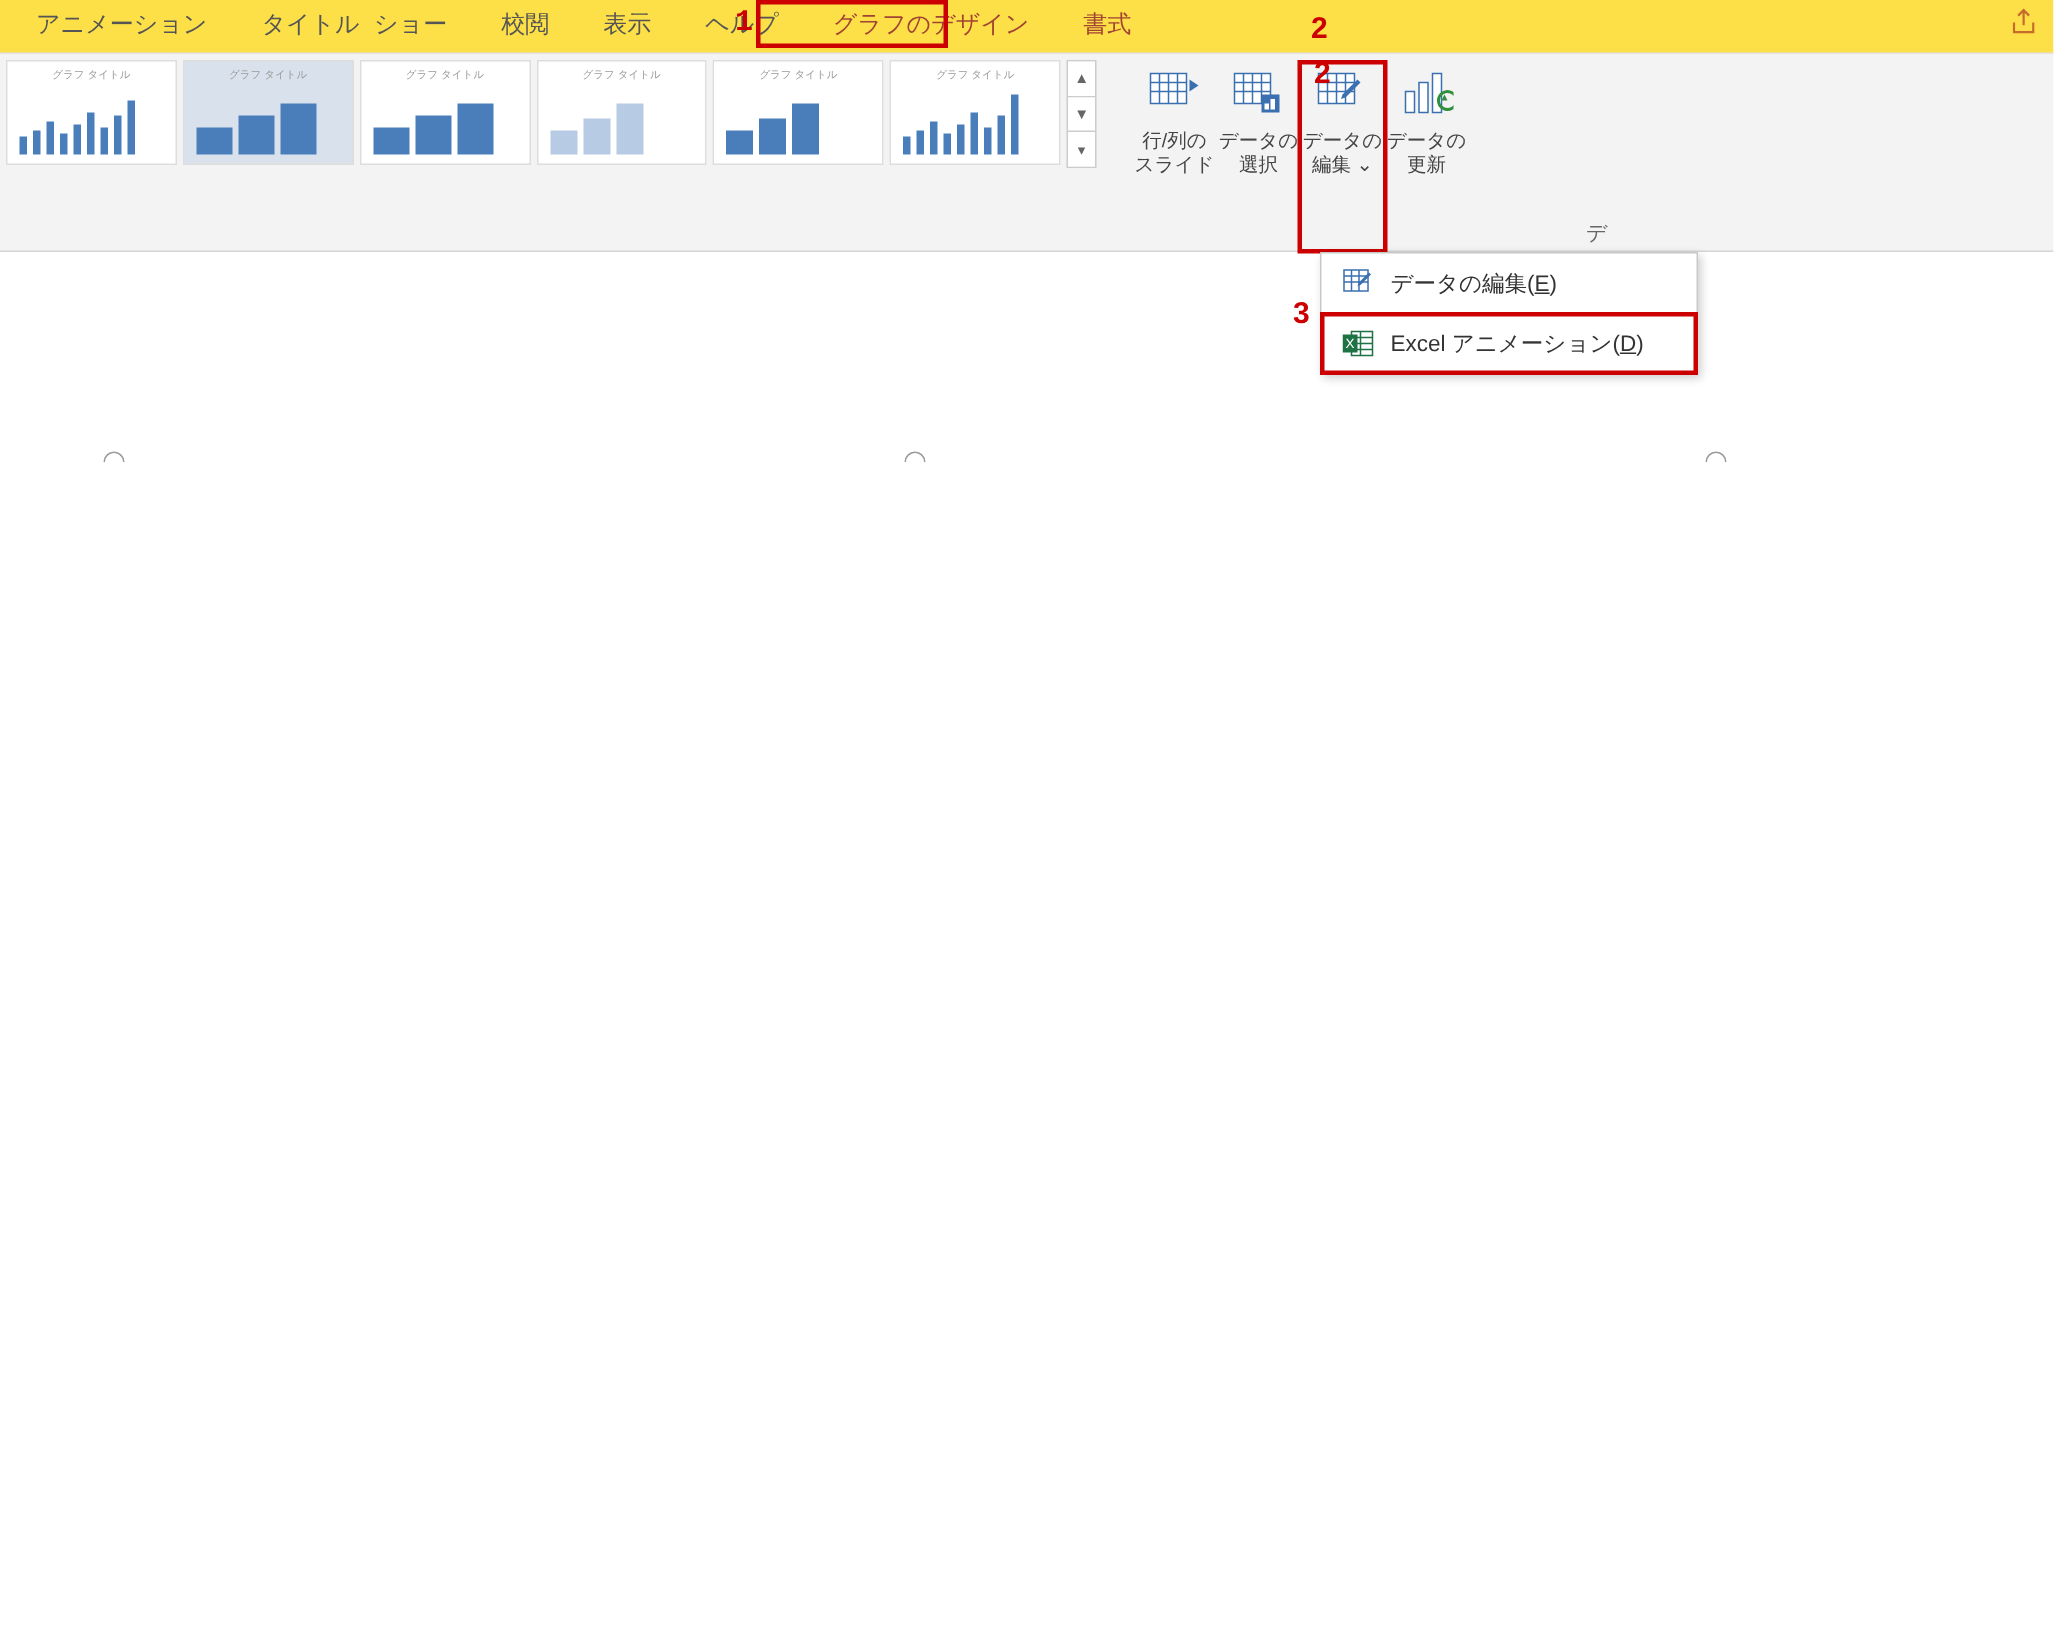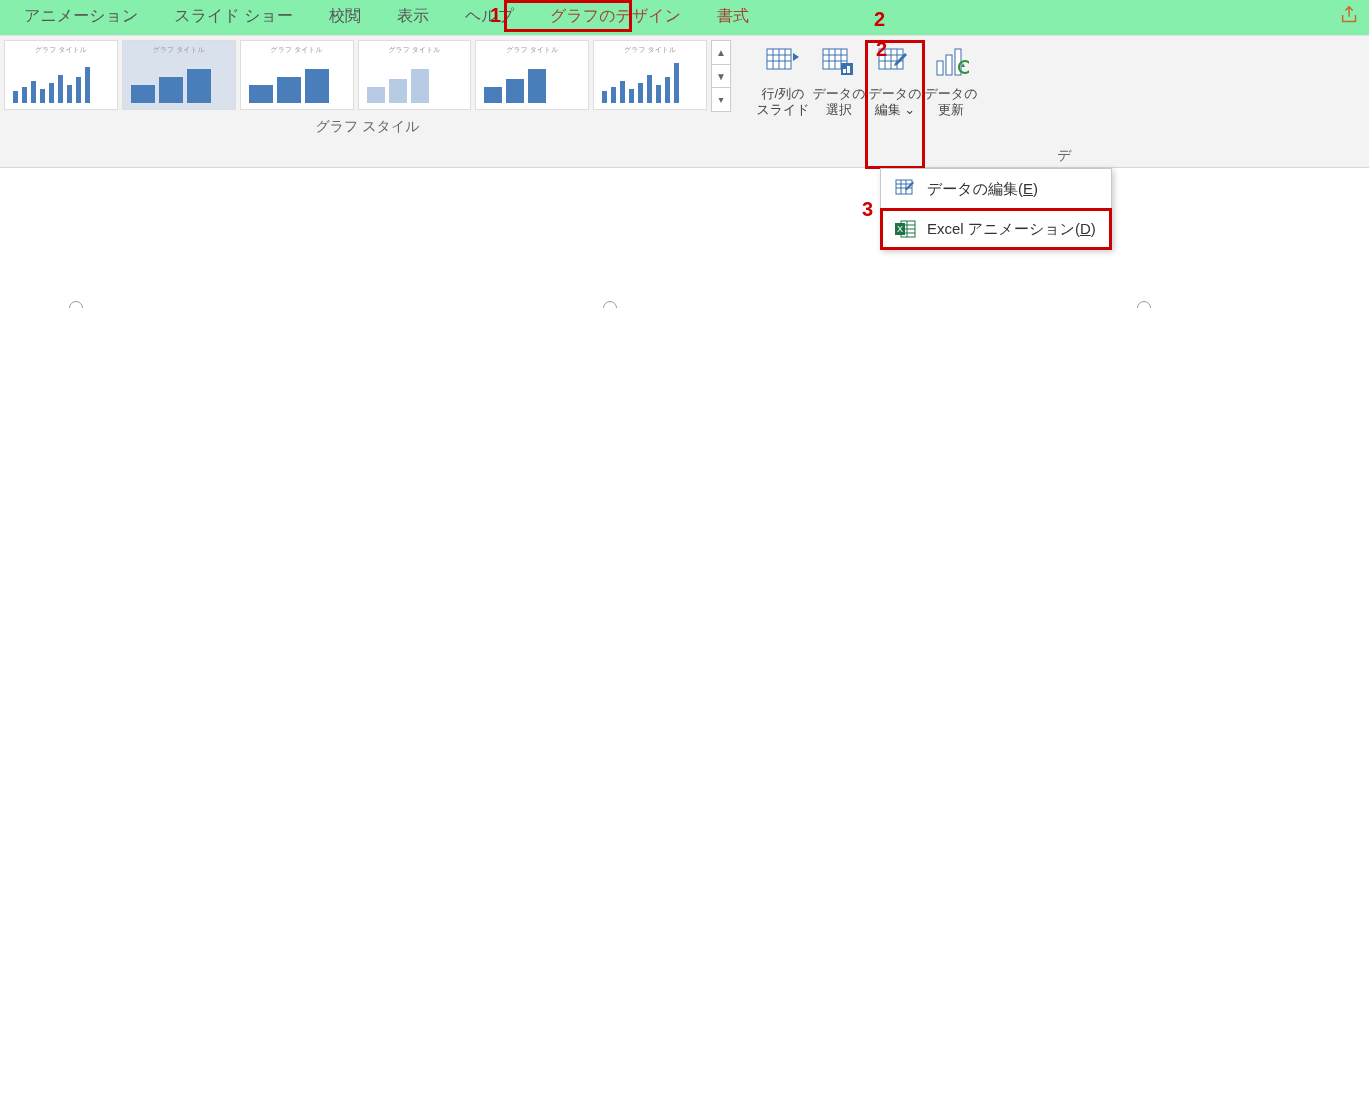--- a/index.html
+++ b/index.html
@@ -1,18 +1,18 @@
 <!DOCTYPE html>
 <html><head>
 <meta charset="utf-8">
 <style>
   * { box-sizing: border-box; }
   body { margin:0; font-family: "Yu Gothic UI", "Meiryo", sans-serif; font-size:14px; color:#333; background:#fff; }
   
-  .tabbar { display:flex; align-items:flex-start; height:36px; background:#86efac; border-bottom:1px solid #e3e3e3; padding:0 6px; position:relative; }
+  .tabbar { display:flex; align-items:flex-start; height:36px; background:#fde047; border-bottom:1px solid #e3e3e3; padding:0 6px; position:relative;font-family:Liberation Mono, monospace; }
   .tab { padding:6px 18px 8px; color:#555; cursor:default; font-size:16px; }
   .tab.active { color:#a24333; }
   .tab.context { color:#a24333; }
   .tab-highlight { position:absolute; border:3px solid #c00; pointer-events:none; }
   .callout-num { position:absolute; color:#c00; font-weight:bold; font-size:20px; pointer-events:none; }
   .share-icon { position:absolute; right:8px; top:4px; width:22px; height:22px; }
   
   .ribbon { height:132px; background:#f3f3f3; border-bottom:1px solid #d6d6d6; display:flex; position:relative; }
   
   .gallery { width:735px; display:flex; flex-direction:column; }
@@ -29,21 +29,21 @@
   .gal-spin div:last-child{border-bottom:none;}
   .group-label { text-align:center; font-size:14px; color:#666; padding:6px 0 0; }
   
   .btngrp { display:flex; padding:6px 6px 0 20px; gap:0; }
   .rbtn { width:56px; display:flex; flex-direction:column; align-items:center; text-align:center; font-size:13px; line-height:1.2; color:#444; padding-top:2px; position:relative; }
   .rbtn.wide { width:90px; }
   .rbtn .ic { width:40px; height:38px; display:flex; align-items:center; justify-content:center; margin-bottom:4px; }
   .rbtn.highlight { outline:3px solid #c00; outline-offset:-1px; }
   .data-label { position:absolute; bottom:2px; left:760px; right:0; text-align:center; font-size:14px; color:#666; }
   
-  .dropdown { position:absolute; top:132px; left:880px; width:232px; background:#fff; border:1px solid #c8c8c8; box-shadow:2px 2px 6px rgba(0,0,0,.2); z-index:20; }
+  .dropdown { position:absolute; top:132px; left:880px; width:252px; background:#fff; border:1px solid #c8c8c8; box-shadow:2px 2px 6px rgba(0,0,0,.2); z-index:20; }
   .dd-item { display:flex; align-items:center; gap:10px; padding:10px 14px; font-size:15px; }
   .dd-item .ic { width:22px; height:20px; }
   .dd-item.highlight { outline:3px solid #c00; outline-offset:-2px; }
   .ul { text-decoration:underline; }
   
   .stage { position:relative; margin-top:140px; }
   .chartframe { position:absolute; left:76px; top:0; width:1068px; height:612px; border:1px solid #bfbfbf; background:#fff; }
   .handle { position:absolute; width:14px; height:14px; border:1px solid #9a9a9a; border-radius:50%; background:#fff; z-index:3; }
   .h-tl{left:69px;top:-7px;} .h-tr{left:1137px;top:-7px;} .h-bl{left:69px;top:605px;} .h-br{left:1137px;top:605px;}
   .h-tc{left:603px;top:-7px;} .h-bc{left:603px;top:605px;} .h-ml{left:69px;top:299px;} .h-mr{left:1137px;top:299px;}
@@ -57,21 +57,21 @@
   .bar { position:absolute; bottom:1px; width:118px; background:#4a7ebb; }
   .xcat { position:absolute; bottom:-28px; font-size:15px; color:#777; transform:translateX(-50%); }
   
   .sidebtn { position:absolute; width:36px; height:36px; border:1px solid #b9b9b9; background:#fff; display:flex; align-items:center; justify-content:center; box-shadow:1px 1px 2px rgba(0,0,0,.1); }
 </style>
 </head>
 <body>
 
 <div class="tabbar">
   <div class="tab">アニメーション</div>
-  <div class="tab">スライド ショー</div>
+  <div class="tab">タイトル ショー</div>
   <div class="tab">校閲</div>
   <div class="tab">表示</div>
   <div class="tab">ヘルプ</div>
   <div class="tab active">グラフのデザイン</div>
   <div class="tab context">書式</div>
 
   <span class="callout-num" style="left:490px; top:4px;">1</span>
   <div class="tab-highlight" style="left:504px; top:0; width:128px; height:32px;"></div>
 
   <svg class="share-icon" viewBox="0 0 24 24">
@@ -141,21 +141,20 @@
             <div class="b" style="height:26px"></div>
             <div class="b" style="height:40px"></div>
           </div>
         </div>
       <div class="gal-spin">
           <div>▲</div>
           <div>▼</div>
           <div>▾</div>
         </div>
     </div>
-    <div class="group-label">グラフ スタイル</div>
   </div>
 
   <div class="btngrp">
     <div class="rbtn">
       <div class="ic">
           <svg width="36" height="32" viewBox="0 0 36 32">
             <rect x="2" y="2" width="24" height="20" fill="#fff" stroke="#3a6fb0"></rect>
             <path stroke="#3a6fb0" d="M2 8h24M2 14h24M8 2v20M14 2v20M20 2v20"></path>
             <path d="M28 6l6 4-6 4z" fill="#3a6fb0"></path>
           </svg>

